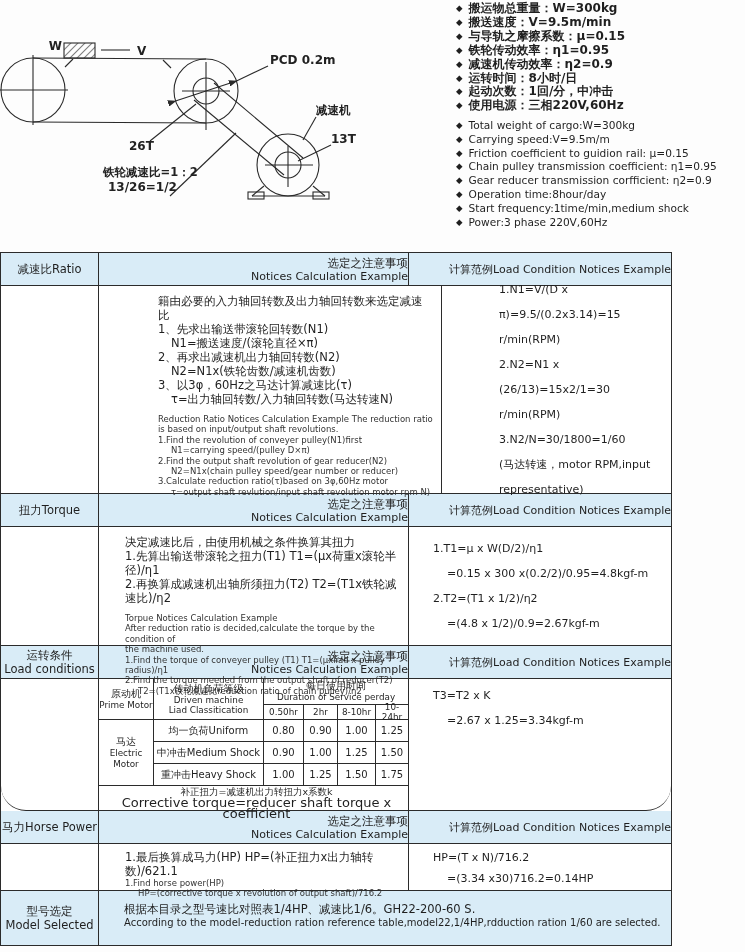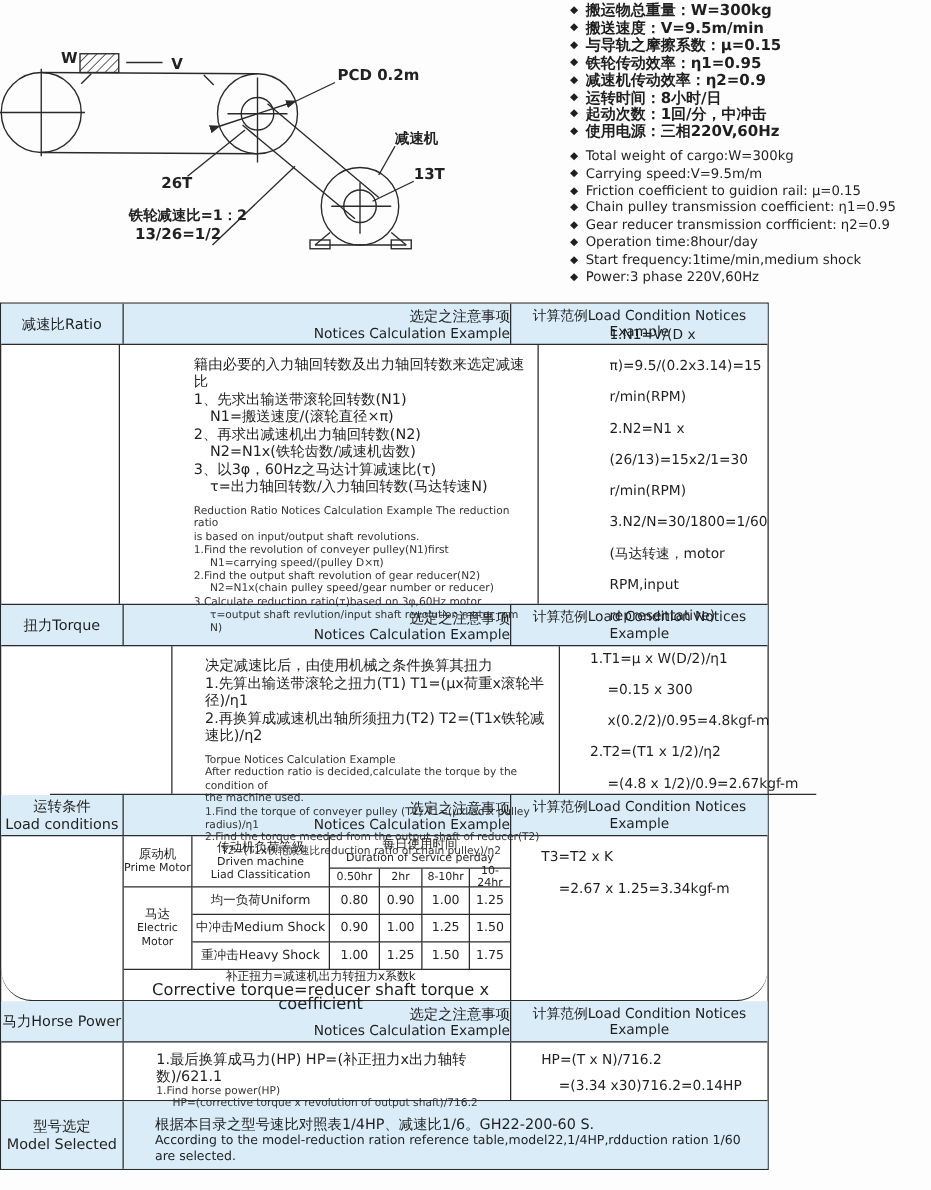--- a/index.html
+++ b/index.html
@@ -16,35 +16,35 @@
   .specs-cn .bullet{line-height:13.9px;}
   .specs-en .bullet{line-height:13.8px;}
 
   
   .diagram{position:absolute;left:0;top:0;}
   .diagram text{fill:#222;font-family:"DejaVu Sans","Liberation Sans",sans-serif;}
   .dlatin{font-size:12px;font-weight:700;}
   .dcn{font-size:11.5px;font-weight:600;}
 
   
-  .tbl{position:absolute;left:0;top:242px;width:615px;height:694px;
+  .tbl{position:absolute;left:0;top:252px;width:672px;height:694px;
        border:1px solid #2b2b2b;box-sizing:border-box;background:#fff;}
   .row{display:flex;border-bottom:1px solid #2b2b2b;box-sizing:border-box;width:100%;}
   .c1{width:98px;border-right:1px solid #2b2b2b;box-sizing:border-box;
       display:flex;flex-direction:column;justify-content:center;align-items:center;text-align:center;}
   .c2{width:310px;border-right:1px solid #2b2b2b;box-sizing:border-box;}
   .c3{flex:1;box-sizing:border-box;}
   .hdr{background:var(--header-bg,#d9ecf7);}
   .hdr .c2,.hdr .c3{display:flex;flex-direction:column;justify-content:center;align-items:flex-end;text-align:center;}
   .lbl{font-size:11.5px;line-height:14px;}
   .hcn{font-size:11.5px;line-height:14px;}
   .hen{font-size:11px;line-height:13px;}
   .r1h,.r2h,.r3h,.r4h{height:33px;}
   .r1b{height:208px;gap:33px;}
-  .r2b{height:119px;margin-left:39px;}
+  .r2b{height:119px;}
   .r3b{height:132px;border-radius:25px;}
   .r4b{height:47px;}
   .r5{height:54px;border-bottom:none;background:var(--header-bg,#d9ecf7);}
   .pad{padding:8px 8px 0 26px;}
   .cn-line{font-size:11.5px;line-height:14px;}
   .en-line{font-size:8.5px;line-height:10.4px;color:#333;}
   .gap{height:8px;}
   .ind{padding-left:13px;}
   .calcbox{display:flex;flex-direction:column;justify-content:center;padding-left:24px;height:100%;box-sizing:border-box;}
   .calcbox.topalign{justify-content:flex-start;padding-top:4px;}

